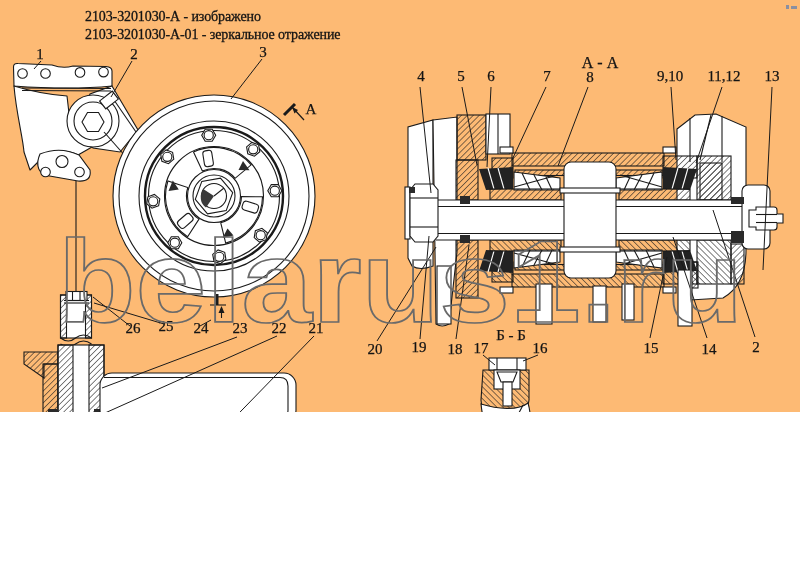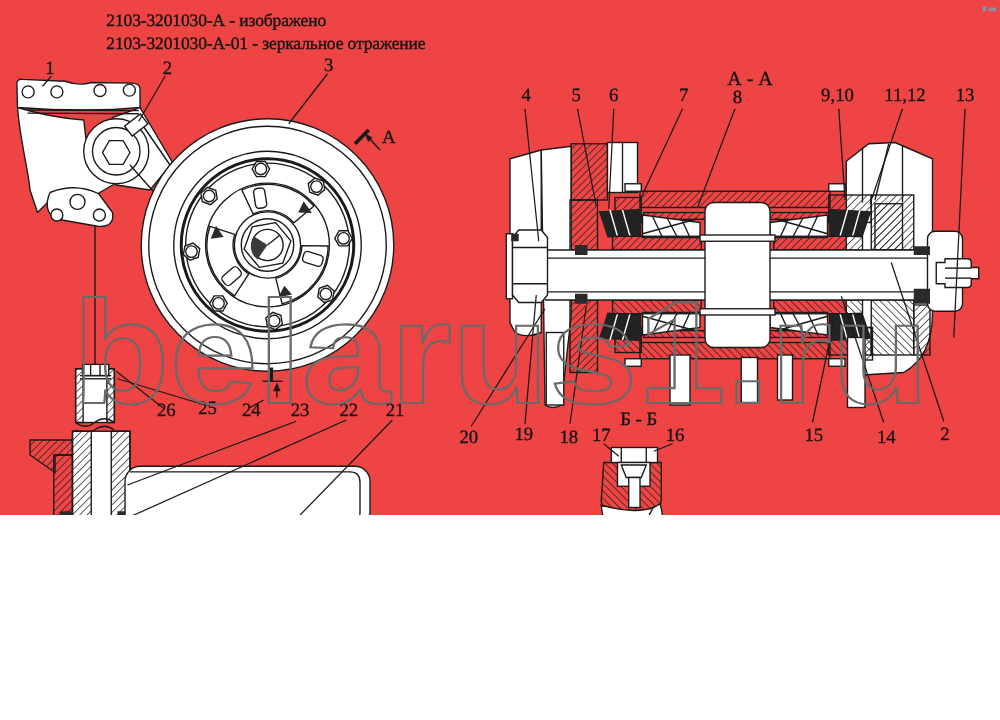--- a/index.html
+++ b/index.html
@@ -1,16 +1,16 @@
 <!DOCTYPE html>
 <html><head>
 <meta charset="utf-8">
 <style>
 html,body{margin:0;padding:0;background:#fff;}
-#page{position:relative;width:800px;height:412px;overflow:hidden;background:#ef4444;}
+#page{position:relative;width:800px;height:412px;overflow:hidden;background:#fdba74;}
 svg{position:absolute;top:0;left:0;}
 </style>
 </head>
 <body>
 <div id="page">
 <svg width="800" height="576" viewBox="0 0 800 576">
 <defs>
 <pattern id="hA" width="4.2" height="4.2" patternUnits="userSpaceOnUse" patternTransform="rotate(45)">
   <line x1="0" y1="0" x2="0" y2="4.2" stroke="#222" stroke-width="1.15"></line>
 </pattern>

